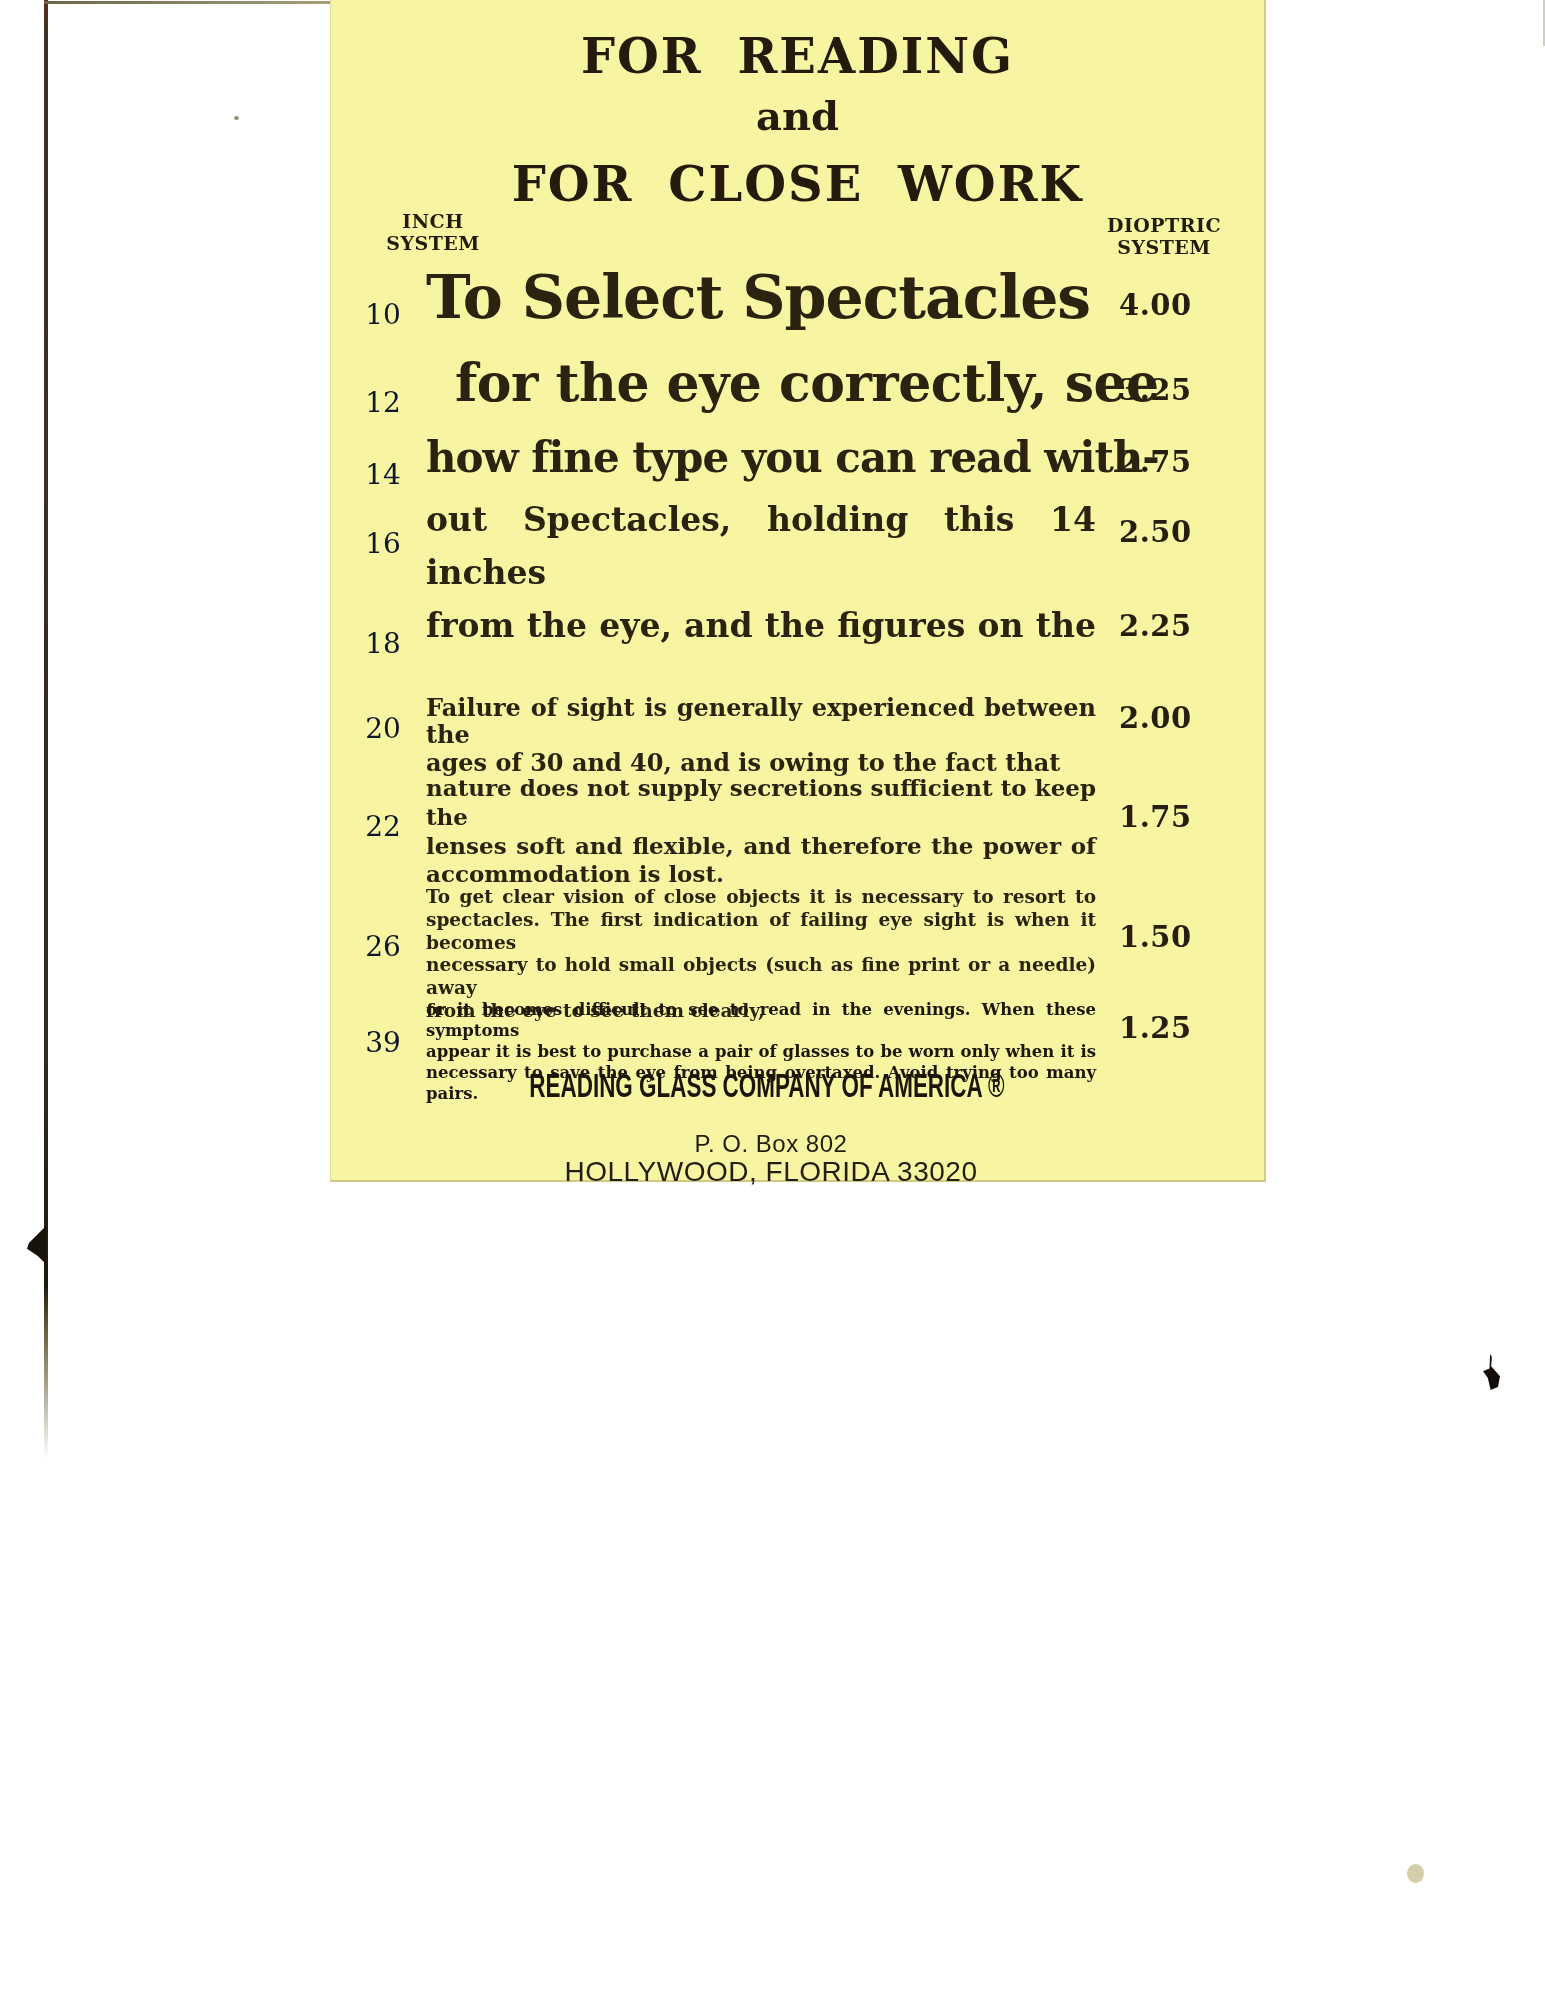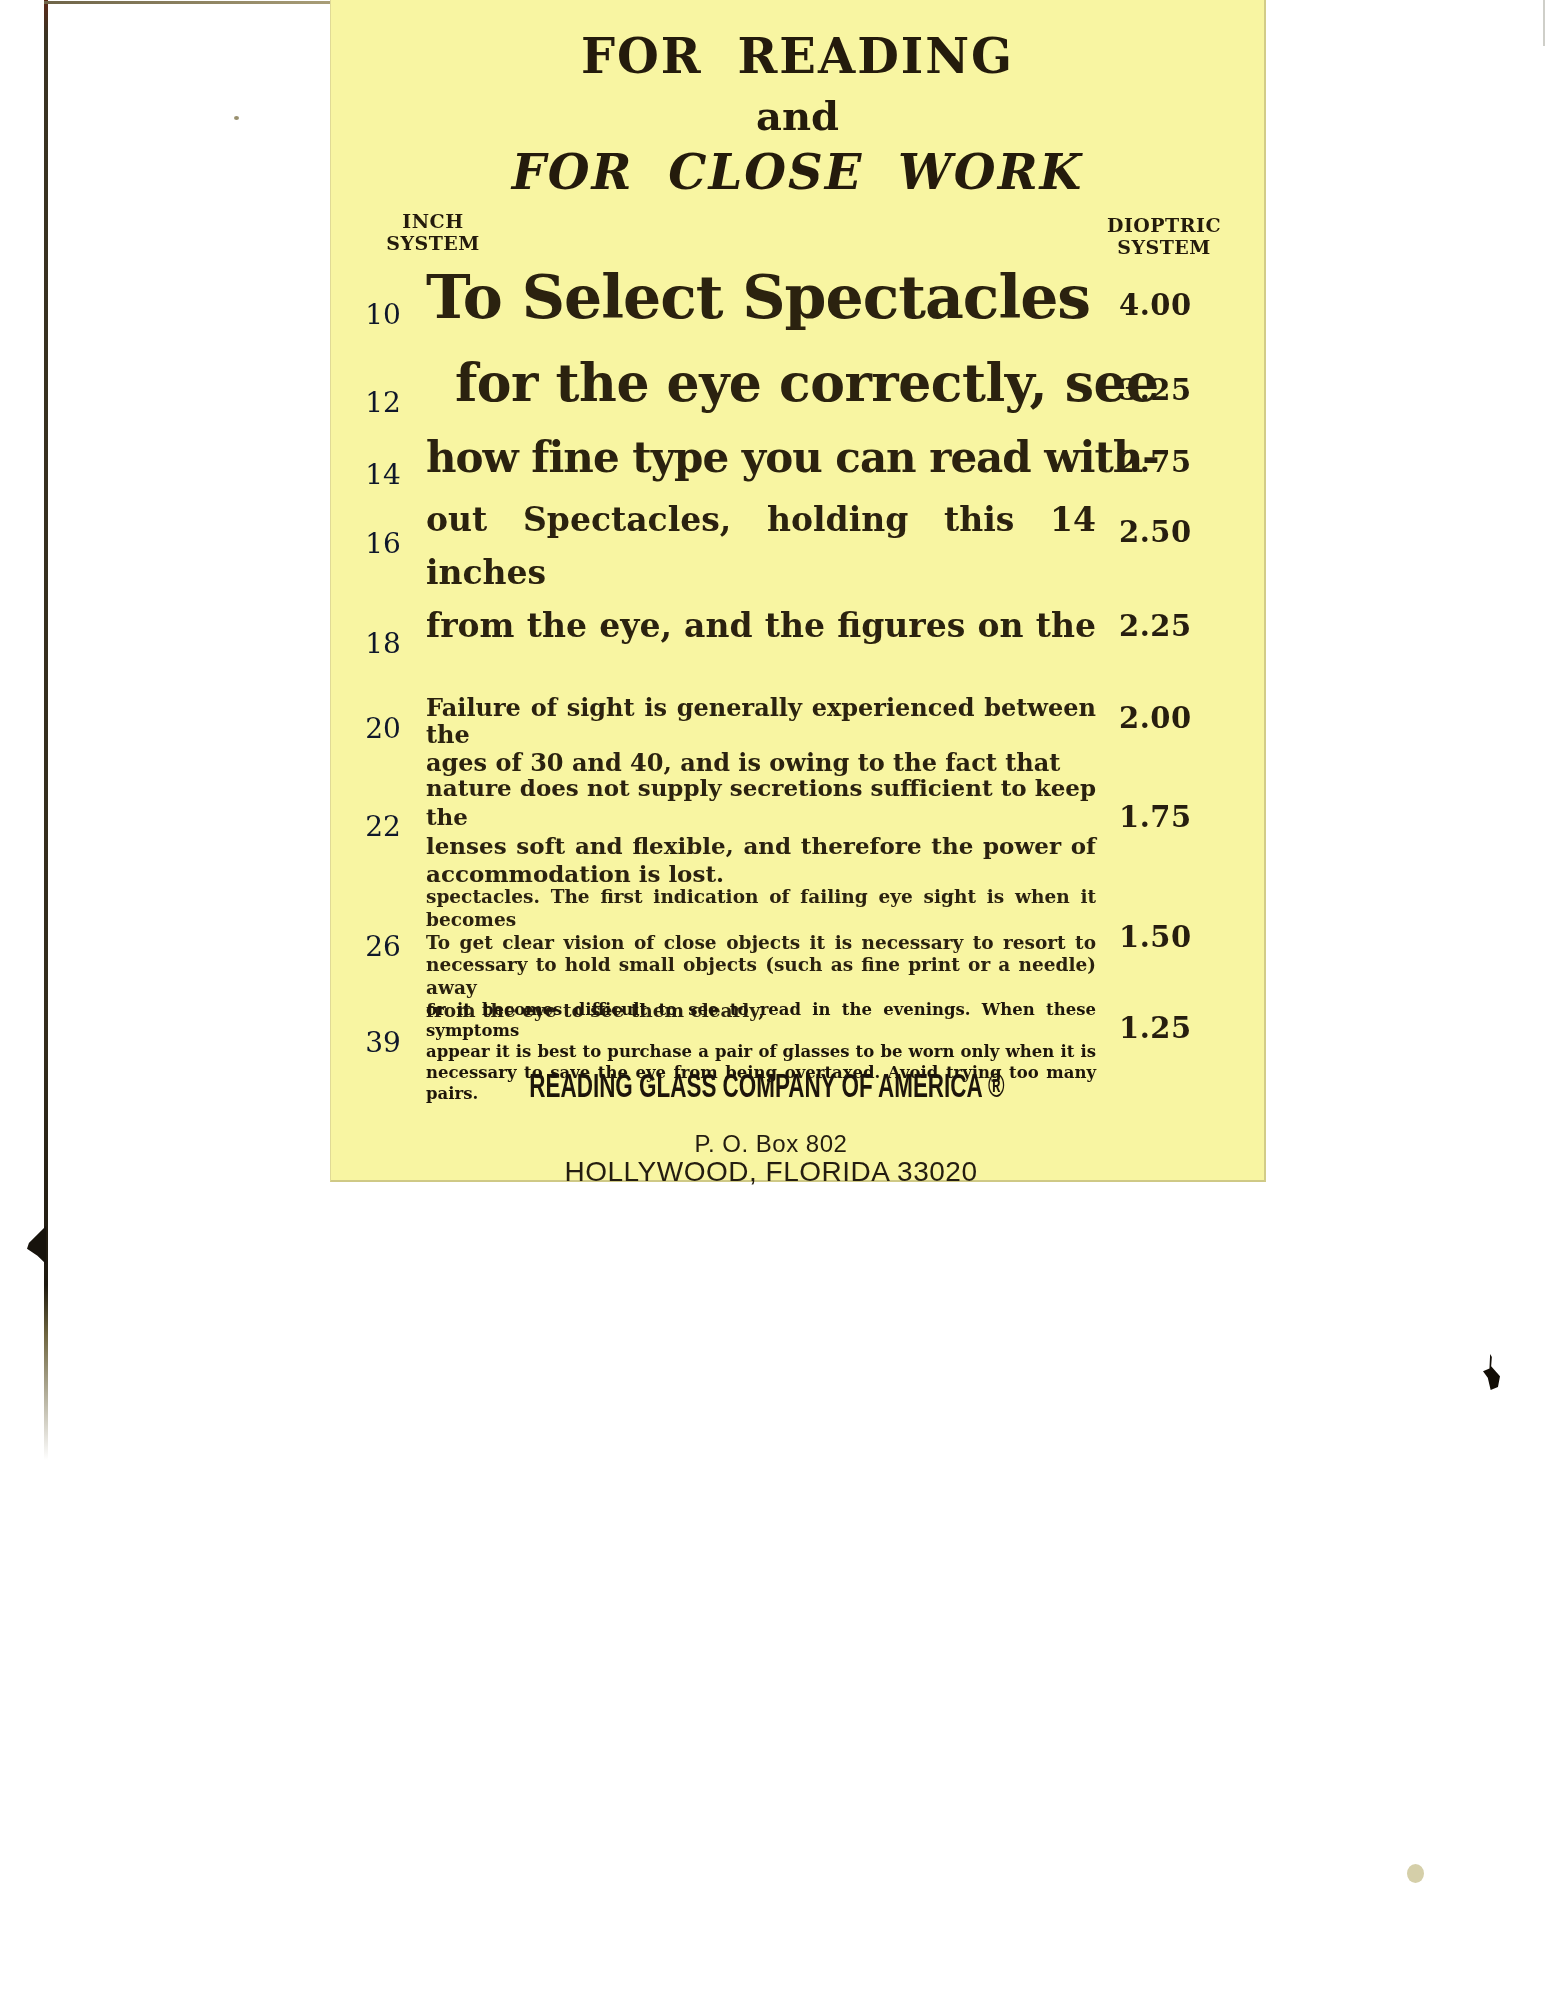--- a/index.html
+++ b/index.html
@@ -50,21 +50,21 @@
     color:#2a2110;
   }
   .card > div { position:absolute; }
 
   .title {
     left:0; width:100%; text-align:center; font-weight:bold; color:#241b0c;
     white-space:nowrap;
   }
   .t1 { top:28px;  font-size:48px; letter-spacing:2px; word-spacing:16px; }
   .t2 { top:92px;  font-size:40px; }
-  .t3 { top:144px; font-size:48px; letter-spacing:2px; word-spacing:16px;font-style:italic; }
+  .t3 { top:156px; font-size:48px; letter-spacing:2px; word-spacing:16px; }
 
   .colhead {
     font-weight:bold; font-size:19px; line-height:1.18; text-align:center;
     letter-spacing:0.5px; color:#241b0c; width:140px;
   }
   .head-inch { left:32px;  top:198px;margin-top:12px; }
   .head-diop { left:763px; top:214px; }
 
   .inch {
     left:22px; width:60px; text-align:center; font-size:28px; color:#0f172a;
@@ -167,22 +167,22 @@
   <div class="mainrow r6">
     <div class="just">Failure of sight is generally experienced between the</div>
     <div class="leftal">ages of 30 and 40, and is owing to the fact that</div>
   </div>
   <div class="mainrow r7">
     <div class="just">nature does not supply secretions sufficient to keep the</div>
     <div class="just">lenses soft and flexible, and therefore the power of</div>
     <div class="leftal">accommodation is lost.</div>
   </div>
   <div class="mainrow r8">
+    <div class="just">To get clear vision of close objects it is necessary to resort to</div>
     <div class="just">spectacles. The first indication of failing eye sight is when it becomes</div>
-    <div class="just">To get clear vision of close objects it is necessary to resort to</div>
     <div class="just">necessary to hold small objects (such as fine print or a needle) away</div>
     <div class="leftal">from the eye to see them clearly,</div>
   </div>
   <div class="mainrow r9">
     <div class="just">or it becomes difficult to see to read in the evenings. When these symptoms</div>
     <div class="just">appear it is best to purchase a pair of glasses to be worn only when it is</div>
     <div class="just">necessary to save the eye from being overtaxed. Avoid trying too many pairs.</div>
   </div>
 
   <div class="company">READING GLASS COMPANY OF AMERICA ®</div>

